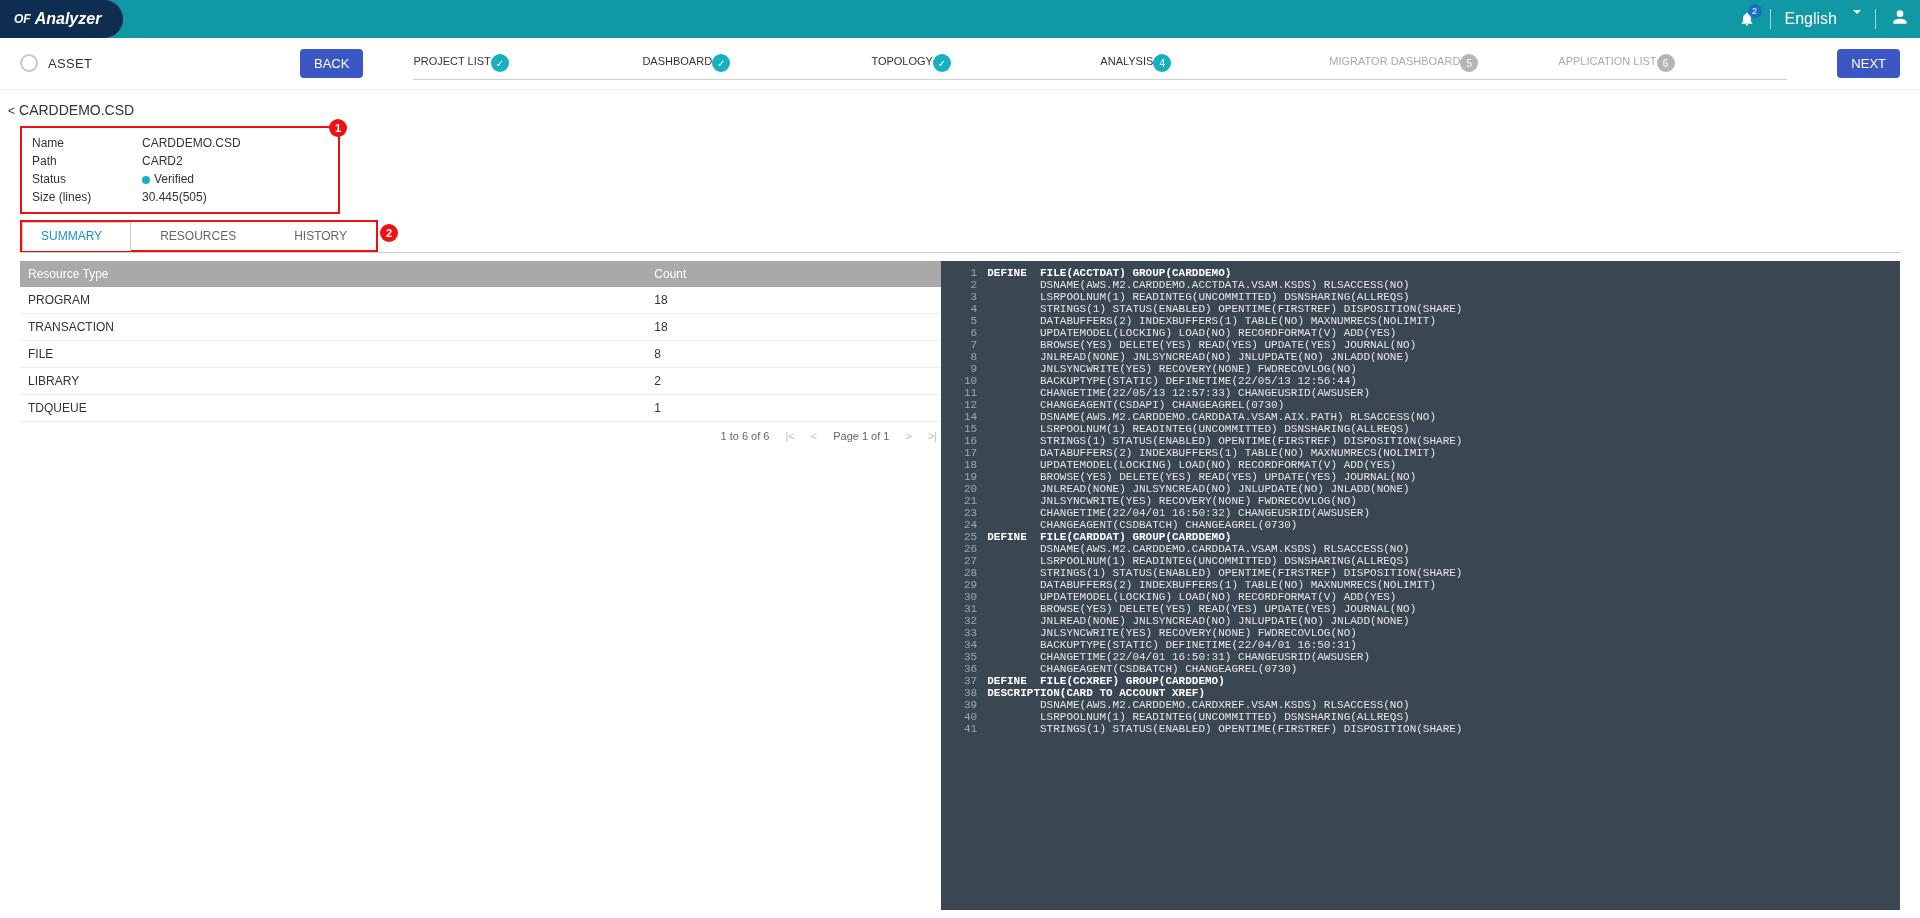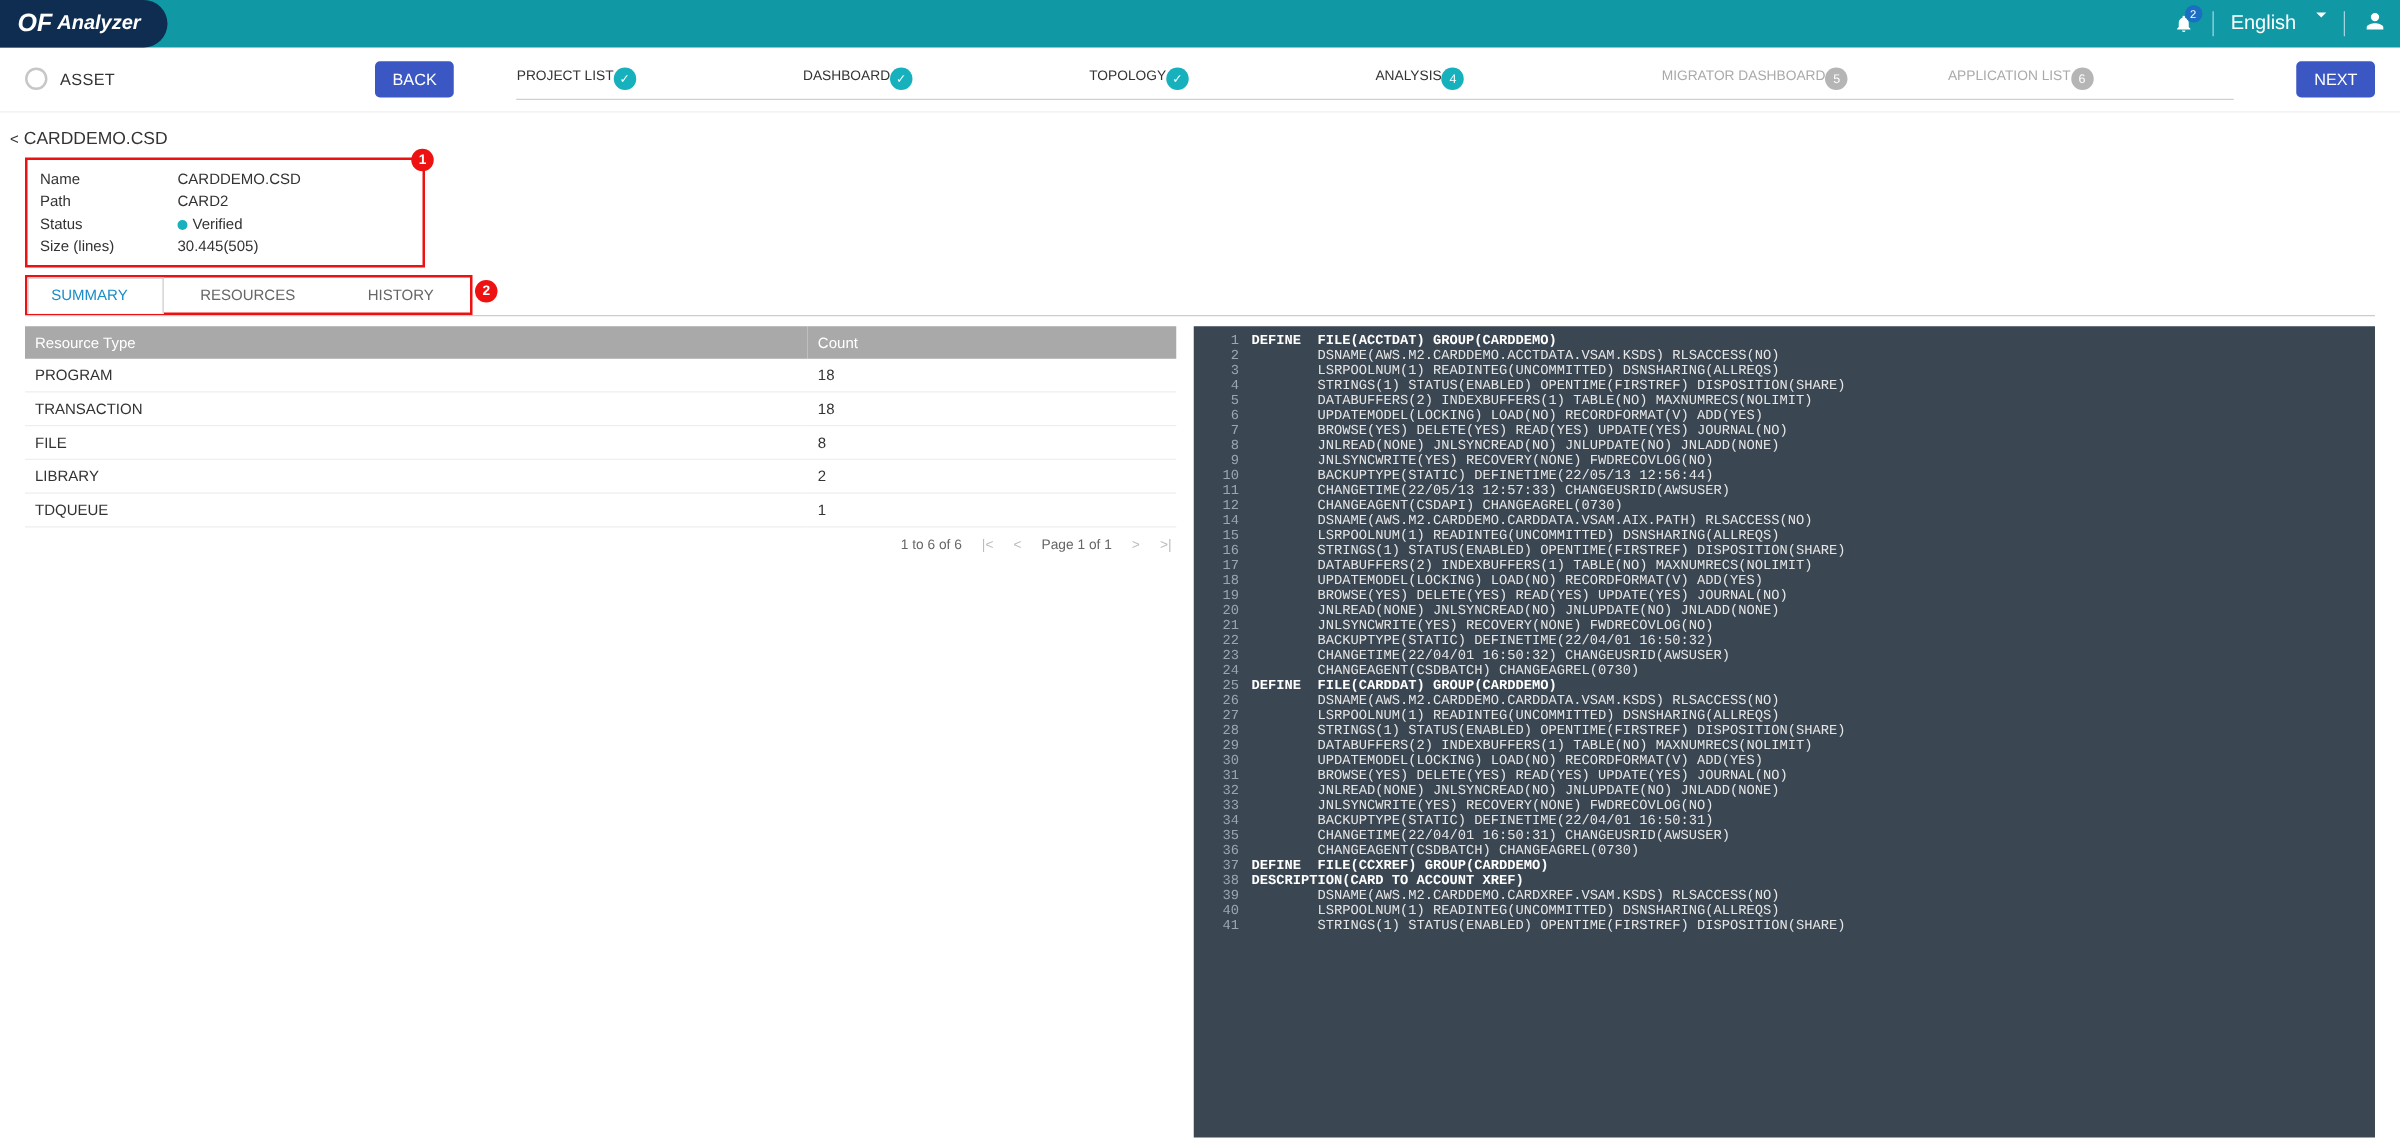--- a/index.html
+++ b/index.html
@@ -3,21 +3,21 @@
 <meta charset="utf-8">
 <style>
   * { box-sizing: border-box; margin: 0; padding: 0; }
   html, body { height: 100%; font-family: Arial, Helvetica, sans-serif; background:#fff; color:#333; }
   body { display:flex; flex-direction:column; }
 
   
   .appbar { height:38px; background:#1099a5; display:flex; align-items:center; color:#fff; position:relative; }
   .logo-wrap { height:38px; background:#0e2d50; display:flex; align-items:center; padding:0 22px 0 14px;
                border-top-right-radius:24px; border-bottom-right-radius:24px; }
-  .logo-wrap .OF { font-weight:bold; font-style:italic; font-size:20px; margin-right:4px;}
+  .logo-wrap .OF { font-weight:bold; font-style:italic; font-size:12px; margin-right:4px;}
   .logo-wrap .an { font-weight:bold; font-style:italic; font-size:16px; }
   .appbar-right { position:absolute; right:10px; top:0; height:100%; display:flex; align-items:center; gap:14px; }
   .bell { position:relative; width:18px; height:18px; display:flex; align-items:center; justify-content:center; cursor:pointer;}
   .bell svg { width:16px; height:16px; fill:#fff; }
   .badge { position:absolute; top:-6px; right:-6px; background:#1b6ec2; color:#fff; border-radius:50%; width:14px; height:14px; font-size:9px; display:flex; align-items:center; justify-content:center;}
   .divider { width:1px; height:20px; background:rgba(255,255,255,0.6); }
   .lang { font-size:16px; cursor:pointer; display:flex; align-items:flex-start; gap:16px;}
   .user-ico svg { width:20px; height:20px; fill:#fff;}
   .user-ico{cursor:pointer;}
   .caret-down { width:0;height:0;border-left:4px solid transparent;border-right:4px solid transparent;border-top:4px solid #fff;}
@@ -53,21 +53,21 @@
   .callout { position:absolute; width:18px; height:18px; border-radius:50%; background:#e11; color:#fff; font-size:11px; font-weight:bold; display:flex; align-items:center; justify-content:center;}
 
   
   .tabrow { display:flex; align-items:center; border-bottom:1px solid #ccc; margin:2px 20px 0 20px; font-size:12px; gap:0;}
   .tab-item { padding:6px 28px; color:#666; cursor:pointer; border:1px solid transparent;}
   .tab-item.active { color:#1a8ec8; border:1px solid #ccc; border-bottom:1px solid #fff; background:#fff; margin-bottom:-1px;padding-left:18px;}
   .tabs-red { border:2px solid #e11; display:flex; position:relative;}
   .tabs-red .callout { right:-22px; top:2px;}
 
   
-  .main-split { display:flex; margin:8px 20px; gap:14px; height:calc(100% - 230px);}
+  .main-split { display:flex; margin:8px 20px; height:calc(100% - 230px);}
   .left-pane { flex:0 0 49%; display:flex; flex-direction:column;}
   .right-pane { flex:1; background:#3a4651; color:#e6e6e6; font-family:"Courier New",monospace; font-size:11px; overflow:auto; padding:6px 8px;}
   .tbl { width:100%; border-collapse:collapse; font-size:12px;}
   .tbl th { background:#a9a9a9; color:#fff; text-align:left; padding:6px 8px; font-weight:normal;}
   .tbl td { padding:6px 8px; border-bottom:1px solid #eee; color:#333;}
   .link-blue { color:#1a7fc0; cursor:pointer;}
   .pager { display:flex; align-items:center; justify-content:flex-end; gap:16px; font-size:11px; color:#666; padding:8px 4px;}
   .pager .nav-ico { color:#bbb; cursor:pointer; user-select:none;}
   .code-line { display:flex; white-space:pre;}
   .ln { width:28px; text-align:right; color:#9aa6b0; margin-right:10px; user-select:none;}
@@ -234,21 +234,20 @@
       <div class="code-line"><span class="ln">11</span><span>        CHANGETIME(22/05/13 12:57:33) CHANGEUSRID(AWSUSER)</span></div>
       <div class="code-line"><span class="ln">12</span><span>        CHANGEAGENT(CSDAPI) CHANGEAGREL(0730)</span></div>
       <div class="code-line"><span class="ln">14</span><span>        DSNAME(AWS.M2.CARDDEMO.CARDDATA.VSAM.AIX.PATH) RLSACCESS(NO)</span></div>
       <div class="code-line"><span class="ln">15</span><span>        LSRPOOLNUM(1) READINTEG(UNCOMMITTED) DSNSHARING(ALLREQS)</span></div>
       <div class="code-line"><span class="ln">16</span><span>        STRINGS(1) STATUS(ENABLED) OPENTIME(FIRSTREF) DISPOSITION(SHARE)</span></div>
       <div class="code-line"><span class="ln">17</span><span>        DATABUFFERS(2) INDEXBUFFERS(1) TABLE(NO) MAXNUMRECS(NOLIMIT)</span></div>
       <div class="code-line"><span class="ln">18</span><span>        UPDATEMODEL(LOCKING) LOAD(NO) RECORDFORMAT(V) ADD(YES)</span></div>
       <div class="code-line"><span class="ln">19</span><span>        BROWSE(YES) DELETE(YES) READ(YES) UPDATE(YES) JOURNAL(NO)</span></div>
       <div class="code-line"><span class="ln">20</span><span>        JNLREAD(NONE) JNLSYNCREAD(NO) JNLUPDATE(NO) JNLADD(NONE)</span></div>
       <div class="code-line"><span class="ln">21</span><span>        JNLSYNCWRITE(YES) RECOVERY(NONE) FWDRECOVLOG(NO)</span></div>
-      <div class="code-line"><span class="ln">22</span><span>        BACKUPTYPE(STATIC) DEFINETIME(22/04/01 16:50:32)</span></div>
       <div class="code-line"><span class="ln">23</span><span>        CHANGETIME(22/04/01 16:50:32) CHANGEUSRID(AWSUSER)</span></div>
       <div class="code-line"><span class="ln">24</span><span>        CHANGEAGENT(CSDBATCH) CHANGEAGREL(0730)</span></div>
       <div class="code-line"><span class="ln">25</span><span><span class="kw">DEFINE  FILE(CARDDAT) GROUP(CARDDEMO)</span></span></div>
       <div class="code-line"><span class="ln">26</span><span>        DSNAME(AWS.M2.CARDDEMO.CARDDATA.VSAM.KSDS) RLSACCESS(NO)</span></div>
       <div class="code-line"><span class="ln">27</span><span>        LSRPOOLNUM(1) READINTEG(UNCOMMITTED) DSNSHARING(ALLREQS)</span></div>
       <div class="code-line"><span class="ln">28</span><span>        STRINGS(1) STATUS(ENABLED) OPENTIME(FIRSTREF) DISPOSITION(SHARE)</span></div>
       <div class="code-line"><span class="ln">29</span><span>        DATABUFFERS(2) INDEXBUFFERS(1) TABLE(NO) MAXNUMRECS(NOLIMIT)</span></div>
       <div class="code-line"><span class="ln">30</span><span>        UPDATEMODEL(LOCKING) LOAD(NO) RECORDFORMAT(V) ADD(YES)</span></div>
       <div class="code-line"><span class="ln">31</span><span>        BROWSE(YES) DELETE(YES) READ(YES) UPDATE(YES) JOURNAL(NO)</span></div>
       <div class="code-line"><span class="ln">32</span><span>        JNLREAD(NONE) JNLSYNCREAD(NO) JNLUPDATE(NO) JNLADD(NONE)</span></div>

